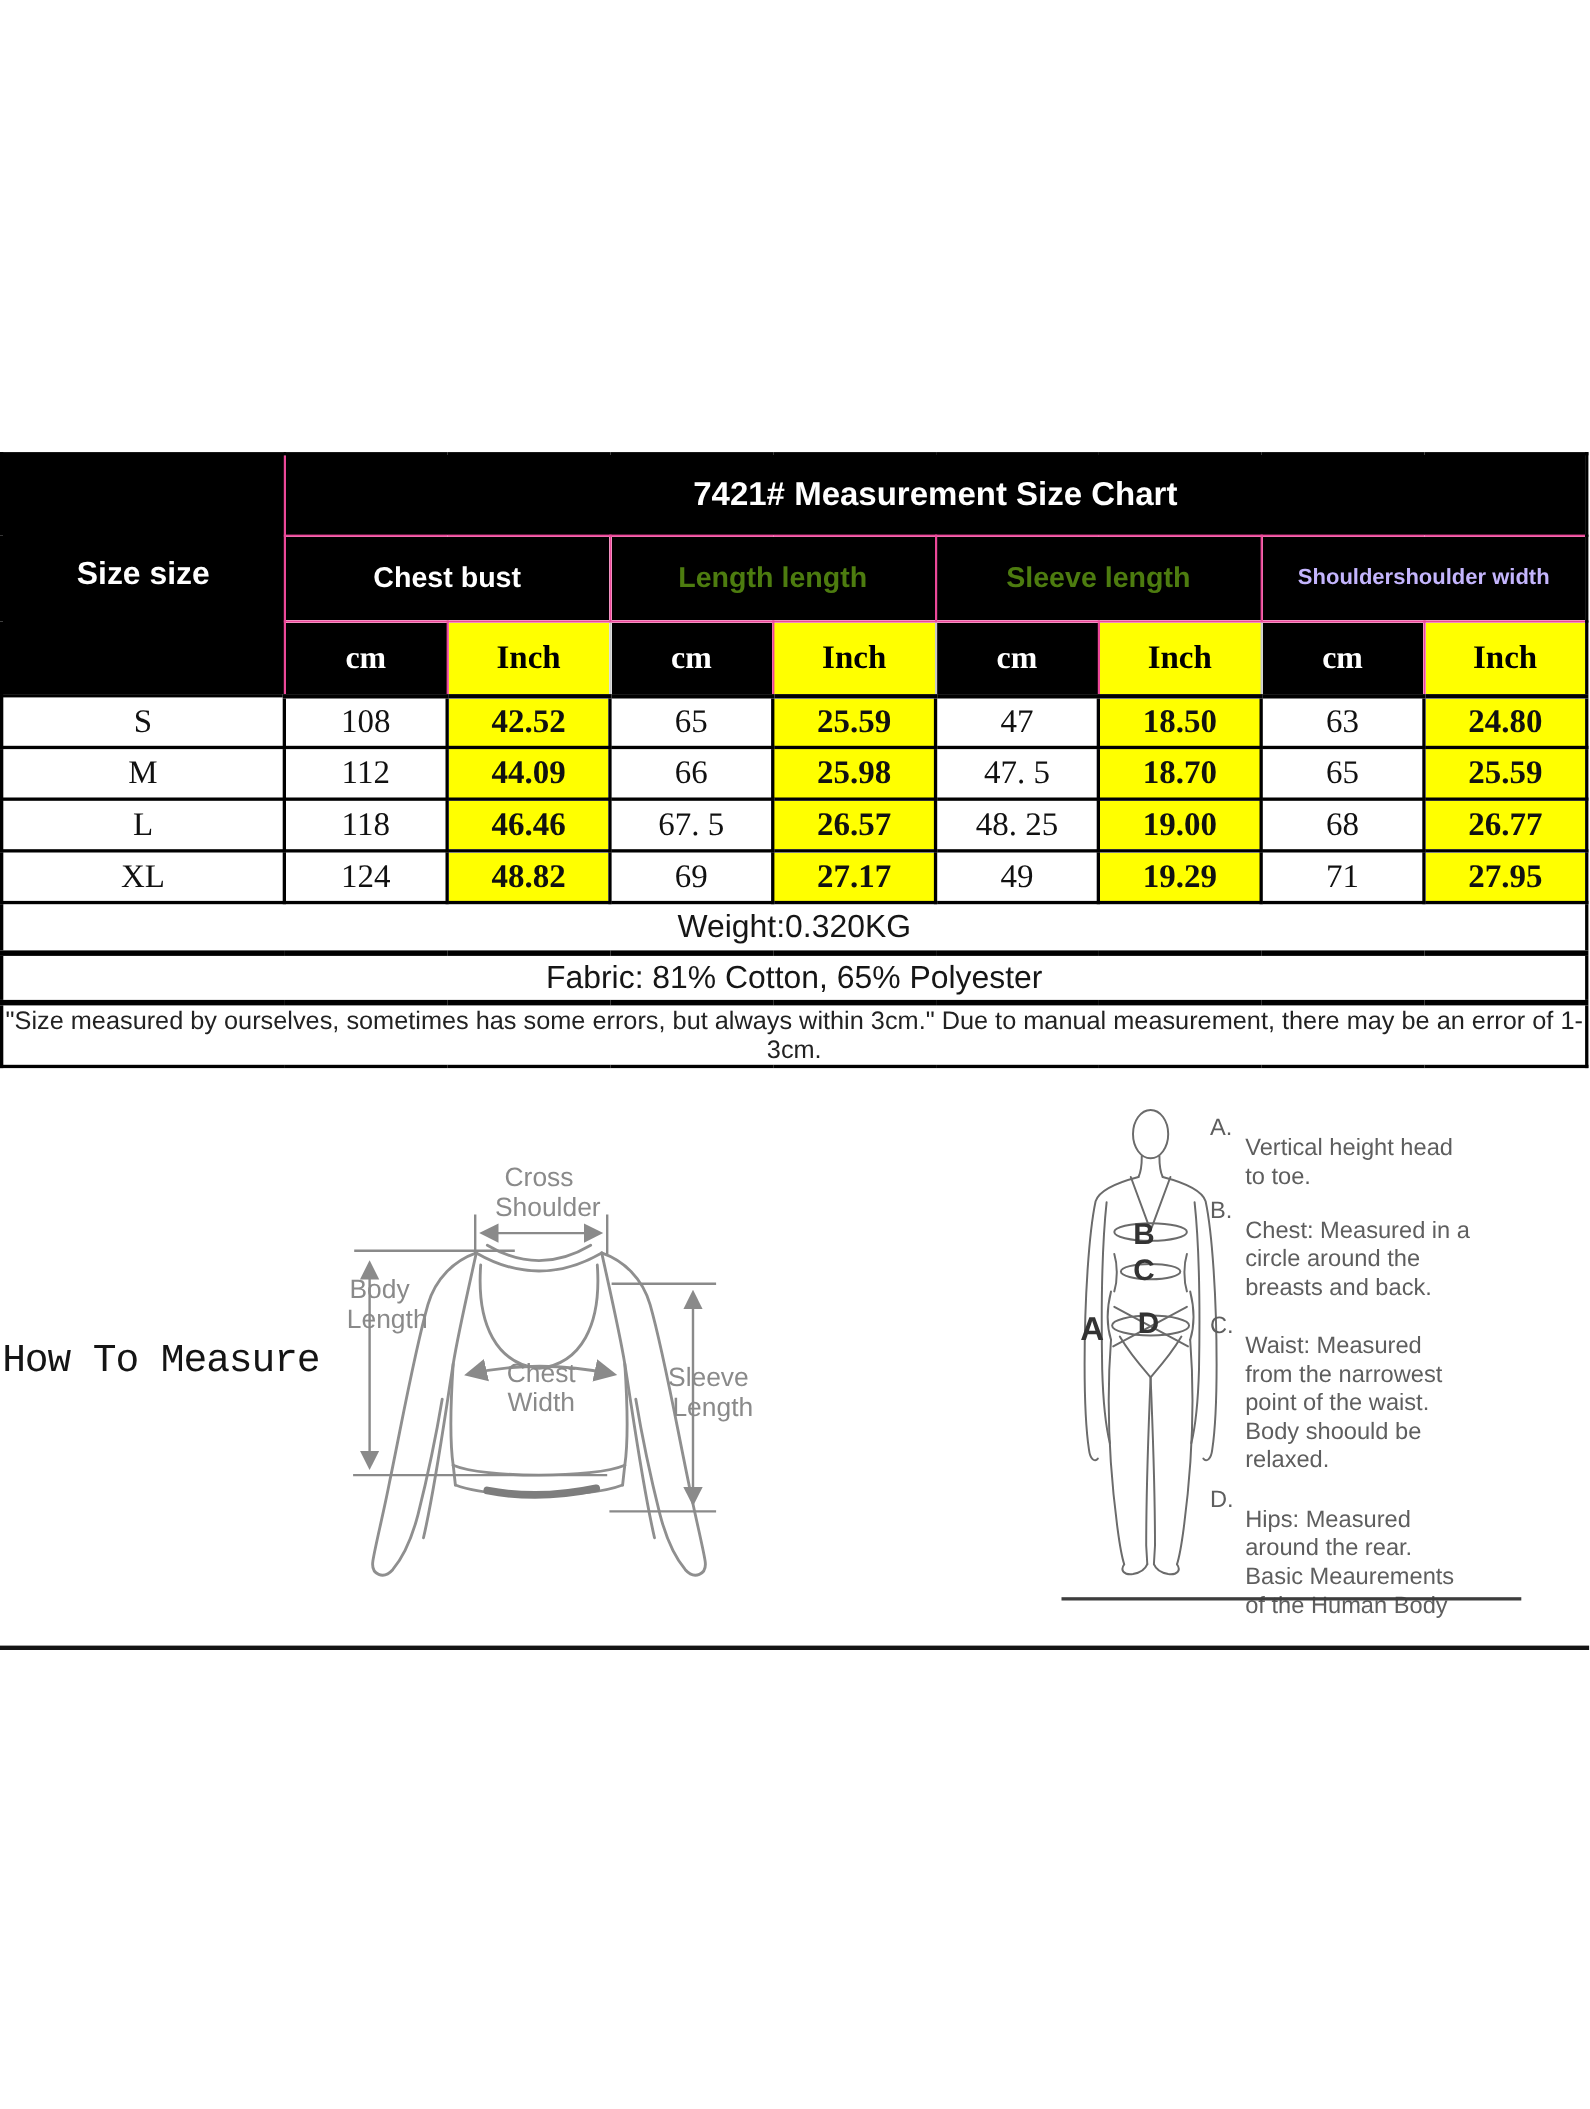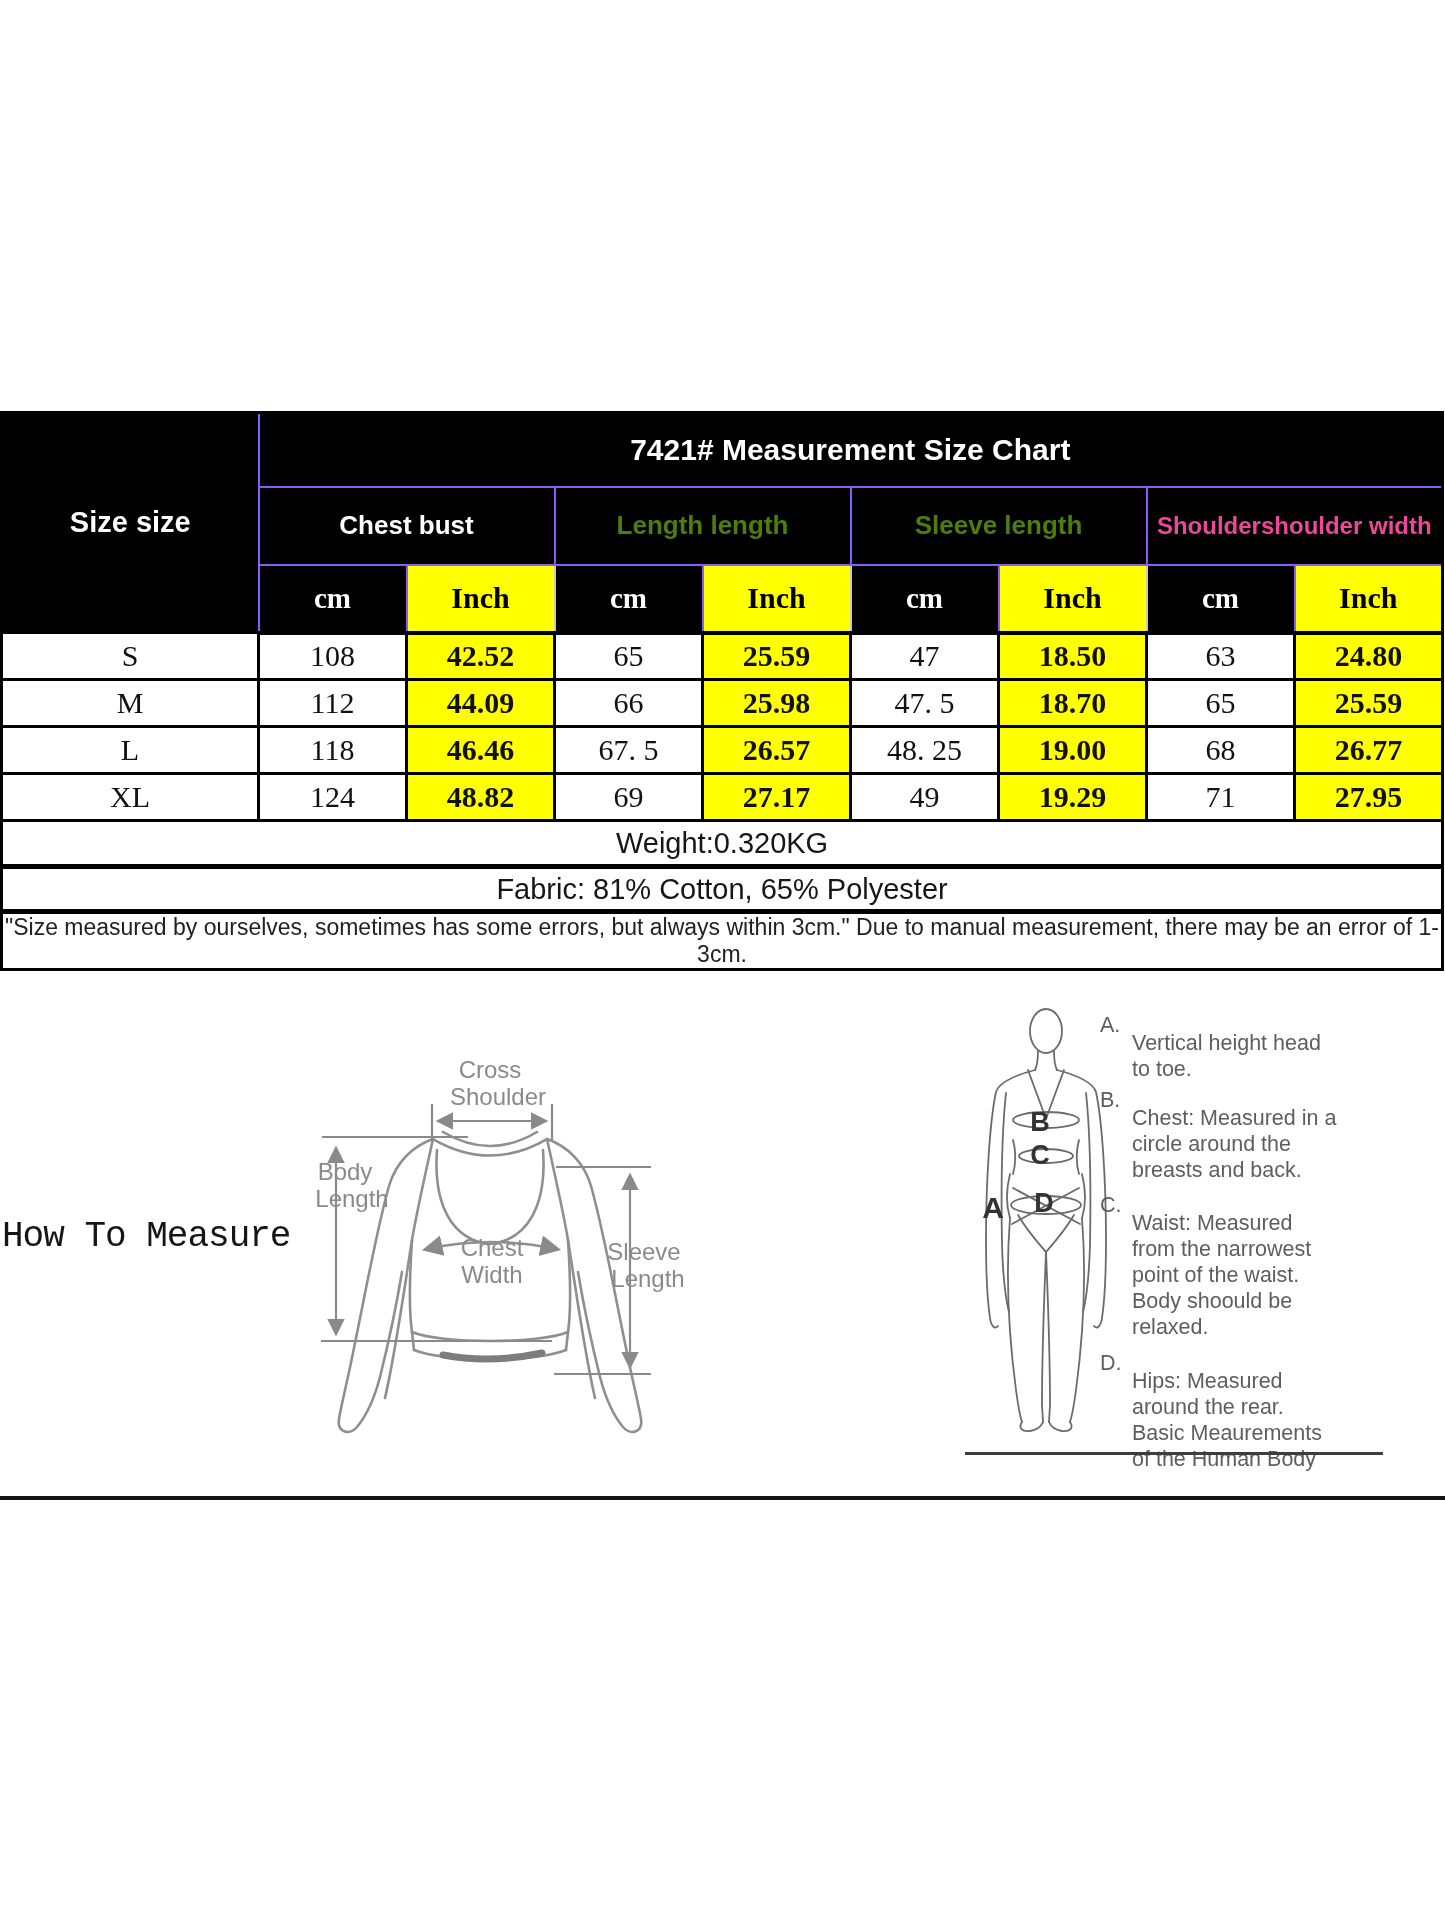--- a/index.html
+++ b/index.html
@@ -2,27 +2,27 @@
 <html><head>
 <meta charset="utf-8">
 <style>
   html,body{margin:0;padding:0;background:#fff;}
   .page{position:relative;width:1445px;height:1917px;background:#fff;overflow:hidden;
         font-family:"Liberation Sans",sans-serif;}
   
   table.size{position:absolute;left:0;top:411px;width:1441px;border-collapse:collapse;
              table-layout:fixed;border:3px solid #000;}
   table.size td{padding:0;text-align:center;vertical-align:middle;overflow:hidden;}
-  td.hb{background:#000;border:2px solid #8b5cf6;}
+  td.hb{background:#000;border:2px solid #ec4899;}
   td.hy{background:#ffff00;border:2px solid #c9c9c9;}
   .title-cell{font:bold 30px "Liberation Sans",sans-serif;color:#fff;}
   .size-cell-hdr{font:bold 29px "Liberation Sans",sans-serif;color:#fff;}
   .grp{font:bold 26px "Liberation Sans",sans-serif;color:#4d7c0f;}
   .grp.white{color:#ffffff;}
-  .grp.small{font-size:24px;color:#ec4899;}
+  .grp.small{font-size:20px;color:#c4b5fd;}
   tr.units td{border-bottom:4px solid #000;}
   .unit-cm{font:bold 29px "Liberation Serif",serif;color:#fff;}
   .unit-in{font:bold 30px "Liberation Serif",serif;color:#000;}
   tr.data td{background:#fff;border:3px solid #000;font:30px "Liberation Serif",serif;color:#111;}
   tr.data td.y{background:#ffff00;font-weight:bold;margin-left:48px;}
   tr.info td{background:#fff;border:3px solid #000;font:29px "Liberation Sans",sans-serif;color:#161616;}
   tr.info.thick td{border-bottom-width:5px;}
   tr.note td{font-size:23px;color:#222;}
   
   .howto{position:absolute;left:2px;top:1216px;width:300px;

